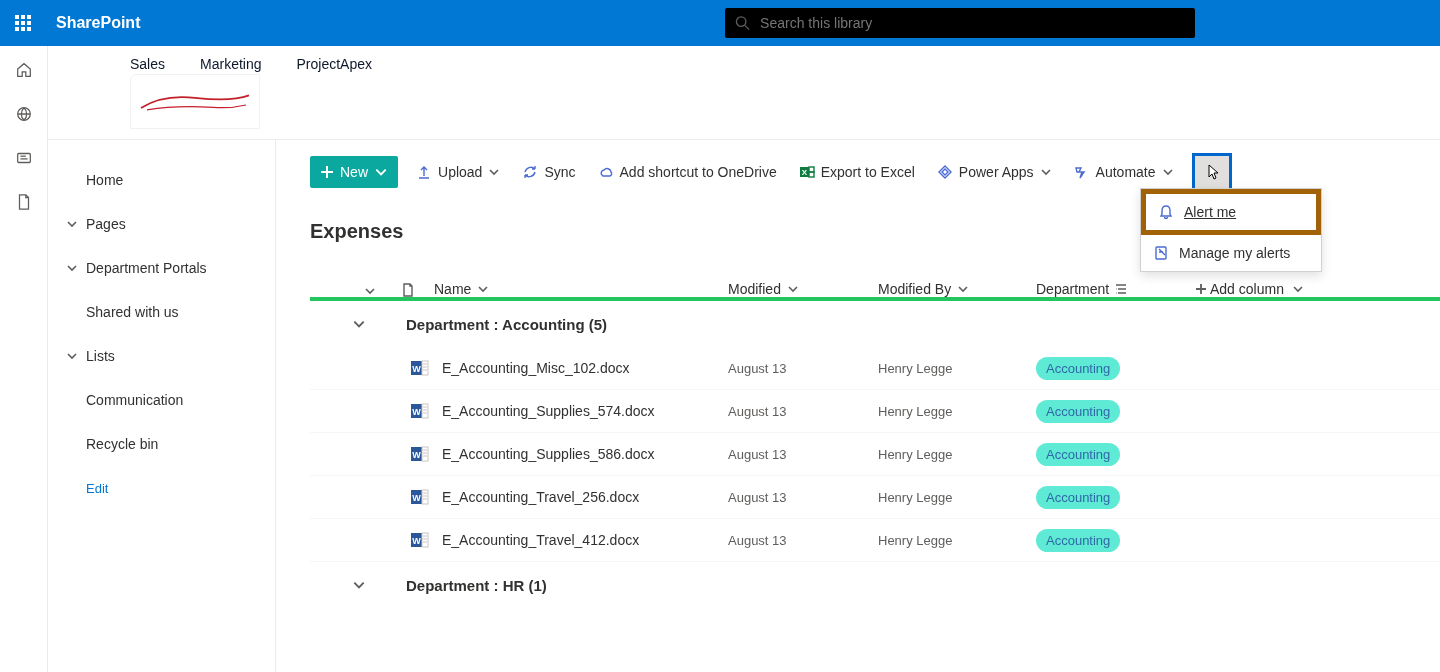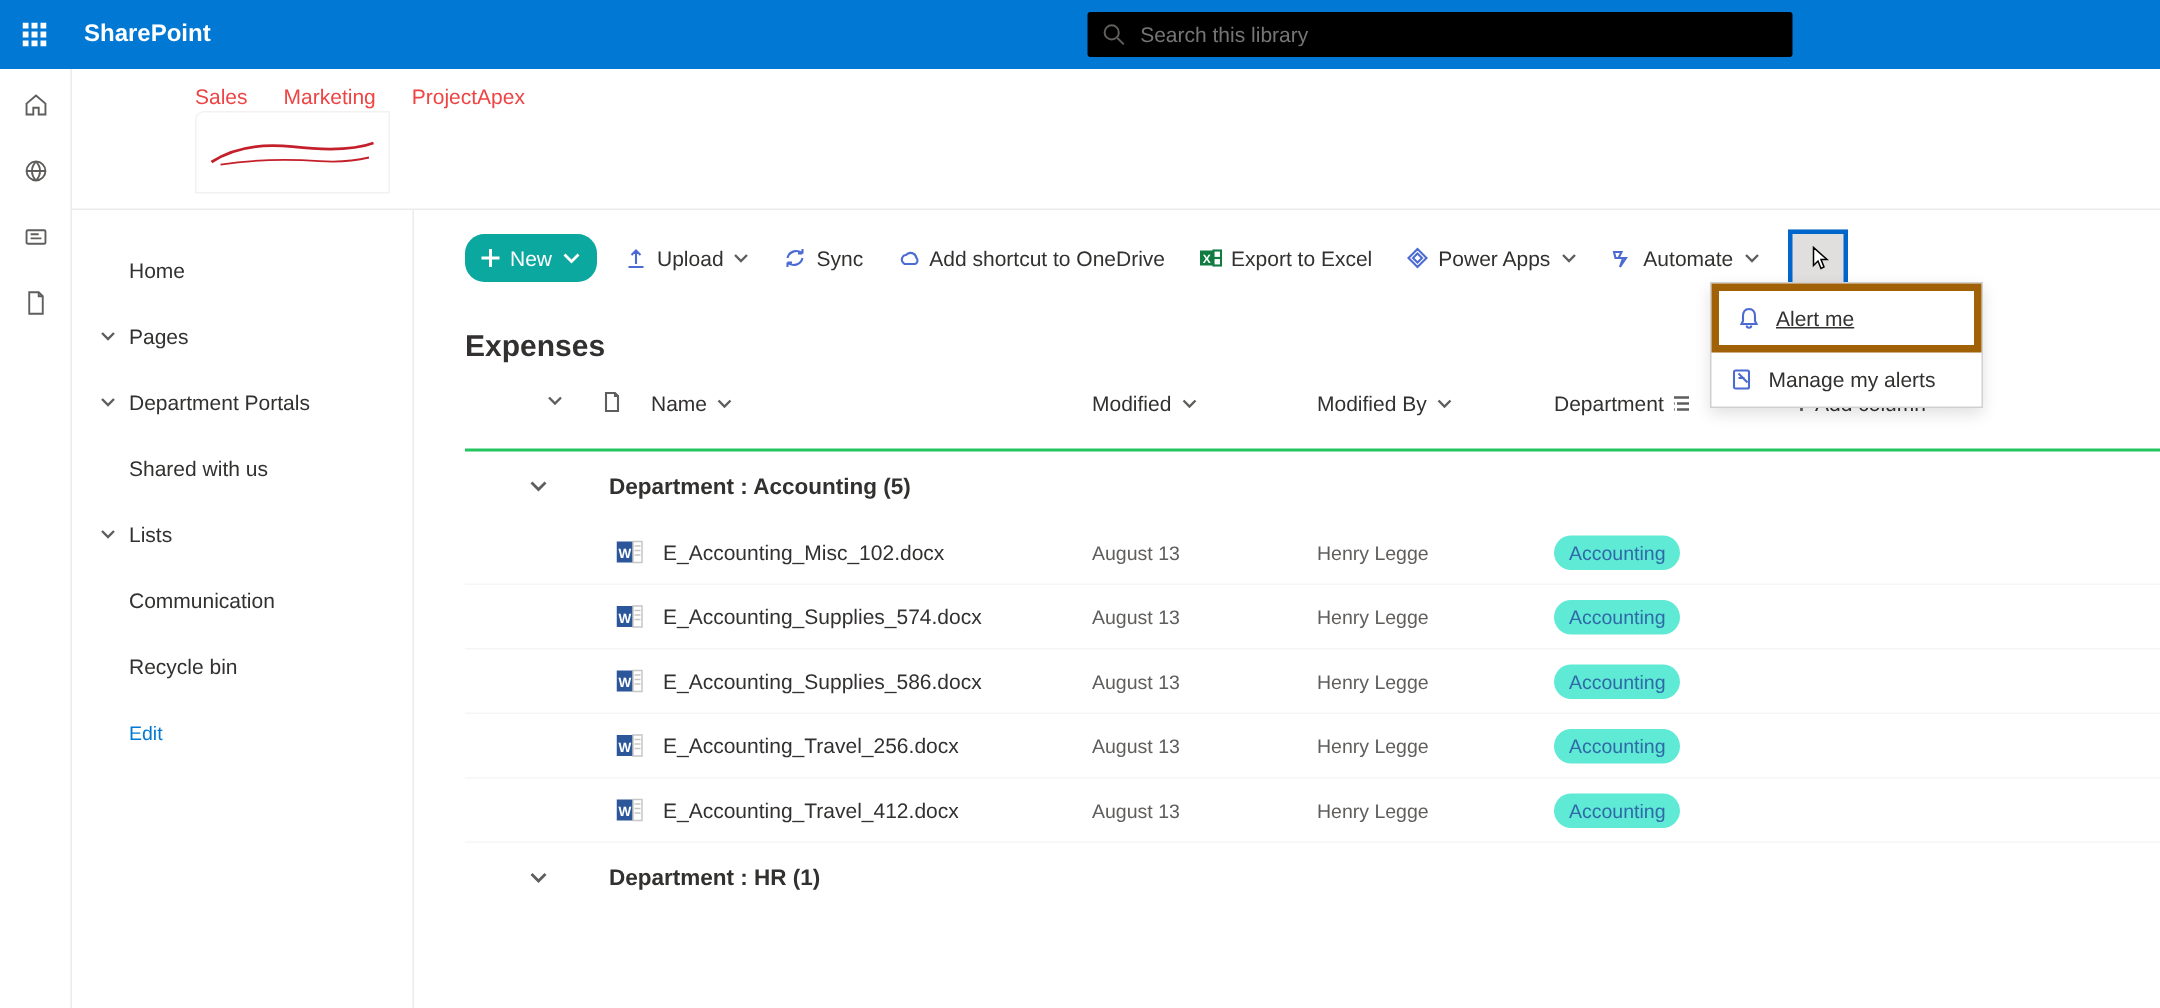--- a/index.html
+++ b/index.html
@@ -17,60 +17,60 @@
 
   
   .layout { display:flex; height:calc(672px - 46px); }
   .rail { width:48px; border-right:1px solid #edebe9; display:flex; flex-direction:column; align-items:center; padding-top:14px; gap:24px; }
   .rail-btn { width:20px; height:20px; display:flex; align-items:center; justify-content:center; cursor:pointer; }
   .rail-btn svg { width:18px; height:18px; fill:none; stroke:#605e5c; stroke-width:1.4; }
 
   .main-col { flex:1; display:flex; flex-direction:column; }
 
   
-  .hub-nav { display:flex; gap:24px; padding:10px 0 0 82px; font-size:14px; color:#ef4444; }
+  .hub-nav { display:flex; gap:35px; padding:10px 0 0 82px; font-size:14px; color:#0f172a; }
   .hub-nav span { cursor:pointer; }
   .logo { margin:2px 0 10px 82px; width:130px; height:55px; background:#fff; border:1px solid #f3f2f1; border-top-left-radius:6px; display:flex; align-items:center; justify-content:center; }
   .logo svg { width:120px; height:30px; }
   .divider { height:1px; background:#edebe9; margin-top:0; }
 
   
   .site-body { display:flex; flex:1; }
   .site-nav { width:228px; border-right:1px solid #edebe9; padding-top:18px; padding-right:8px; }
   .site-nav-item { display:flex; align-items:center; height:44px; padding-left:18px; cursor:pointer; color:#323130; }
   .site-nav-item .chev { width:14px; display:inline-flex; margin-right:6px; }
   .site-nav-item .chev svg { width:12px; height:12px; fill:none; stroke:#605e5c; stroke-width:1.6; }
   .site-nav-item.noicon { padding-left:38px; }
   .site-nav-item.edit { color:#0078d4; font-size:13px; padding-left:38px; }
 
   .content { flex:1; padding-left:34px; position:relative; }
 
   
   .cmdbar { display:flex; align-items:center; height:48px; gap:14px; margin-top:8px; }
-  .new-btn { background:#0aa89e; color:#fff; height:32px; display:flex; align-items:center; padding:0 10px; border-radius:13px; cursor:pointer; gap:6px; font-size:14px; }
+  .new-btn { background:#0aa89e; color:#fff; height:32px; display:flex; align-items:center; padding:0 10px; border-radius:2px; cursor:pointer; gap:6px; font-size:14px; }
   .new-btn svg { width:14px; height:14px; fill:#fff; }
   .cmd { display:flex; align-items:center; gap:6px; cursor:pointer; color:#323130; padding:0 4px; height:32px; }
   .cmd svg.icon { width:16px; height:16px; fill:none; stroke:#4b6bd2; stroke-width:1.4; }
   .cmd svg.excel { stroke:none; }
   .cmd svg.chev { width:12px; height:12px; fill:none; stroke:#605e5c; stroke-width:1.6; }
   .more-btn { width:40px; height:38px; border:3px solid #0066cc; display:flex; align-items:center; justify-content:center; cursor:pointer; background:#e1dfdd; }
   .more-btn .cursor { width:20px; height:20px; }
 
   
   .dropdown { position:absolute; left:864px; top:48px; width:182px; background:#fff; border:1px solid #d0d0d0; box-shadow:0 4px 10px rgba(0,0,0,.12); z-index:5; }
   .dropdown .dd-item { display:flex; align-items:center; gap:10px; padding:10px 12px; cursor:pointer; }
   .dropdown .dd-item.alert { border:5px solid #a16207;text-decoration:underline; }
   .dropdown .dd-item svg { width:16px; height:16px; fill:none; stroke:#4b6bd2; stroke-width:1.4; }
 
   
   .page-title { font-size:20px; font-weight:600; margin-top:24px; margin-bottom:18px; }
 
   
   .table { }
-  .thead { display:flex; align-items:flex-start; height:40px; color:#323130; font-size:14px; border-bottom:2px solid #22c55e; }
+  .thead { display:flex; align-items:flex-end; height:40px; color:#323130; font-size:14px; border-bottom:4px solid #22c55e; }
   .c-sel    { width:80px; display:flex; justify-content:flex-end; padding-right:14px; }
   .c-type   { width:36px; display:flex; justify-content:center; }
   .c-name   { width:302px; padding-left:8px; }
   .c-mod    { width:150px; }
   .c-by     { width:158px; }
   .c-dept   { width:158px; }
   .c-add    { width:160px; display:flex; align-items:center; gap:2px; }
   .thead svg.chev, .group-row svg.chev { width:12px; height:12px; fill:none; stroke:#605e5c; stroke-width:1.6; margin-left:6px; }
   .thead .header-label { display:inline-flex; align-items:center; cursor:pointer; }
   .thead svg.file { width:14px; height:14px; fill:none; stroke:#605e5c; stroke-width:1.4; }

